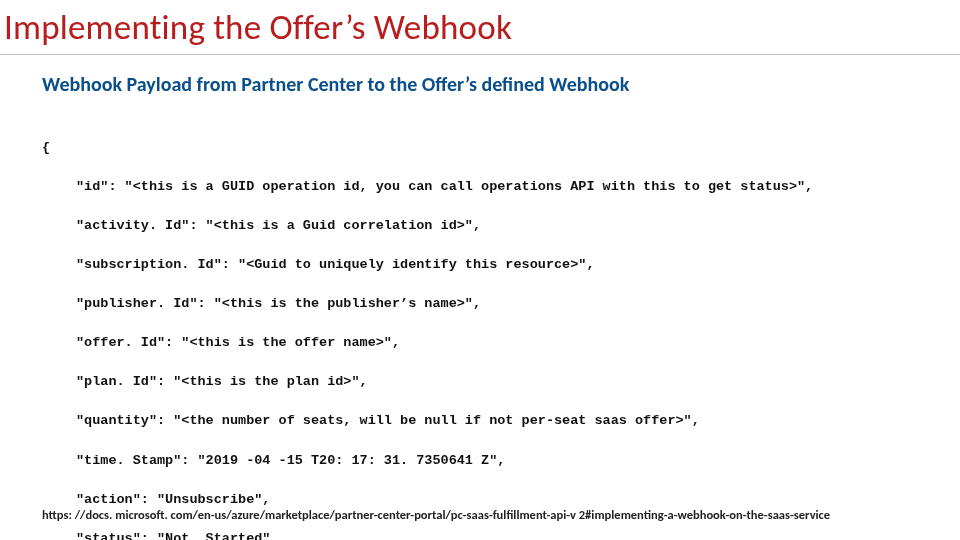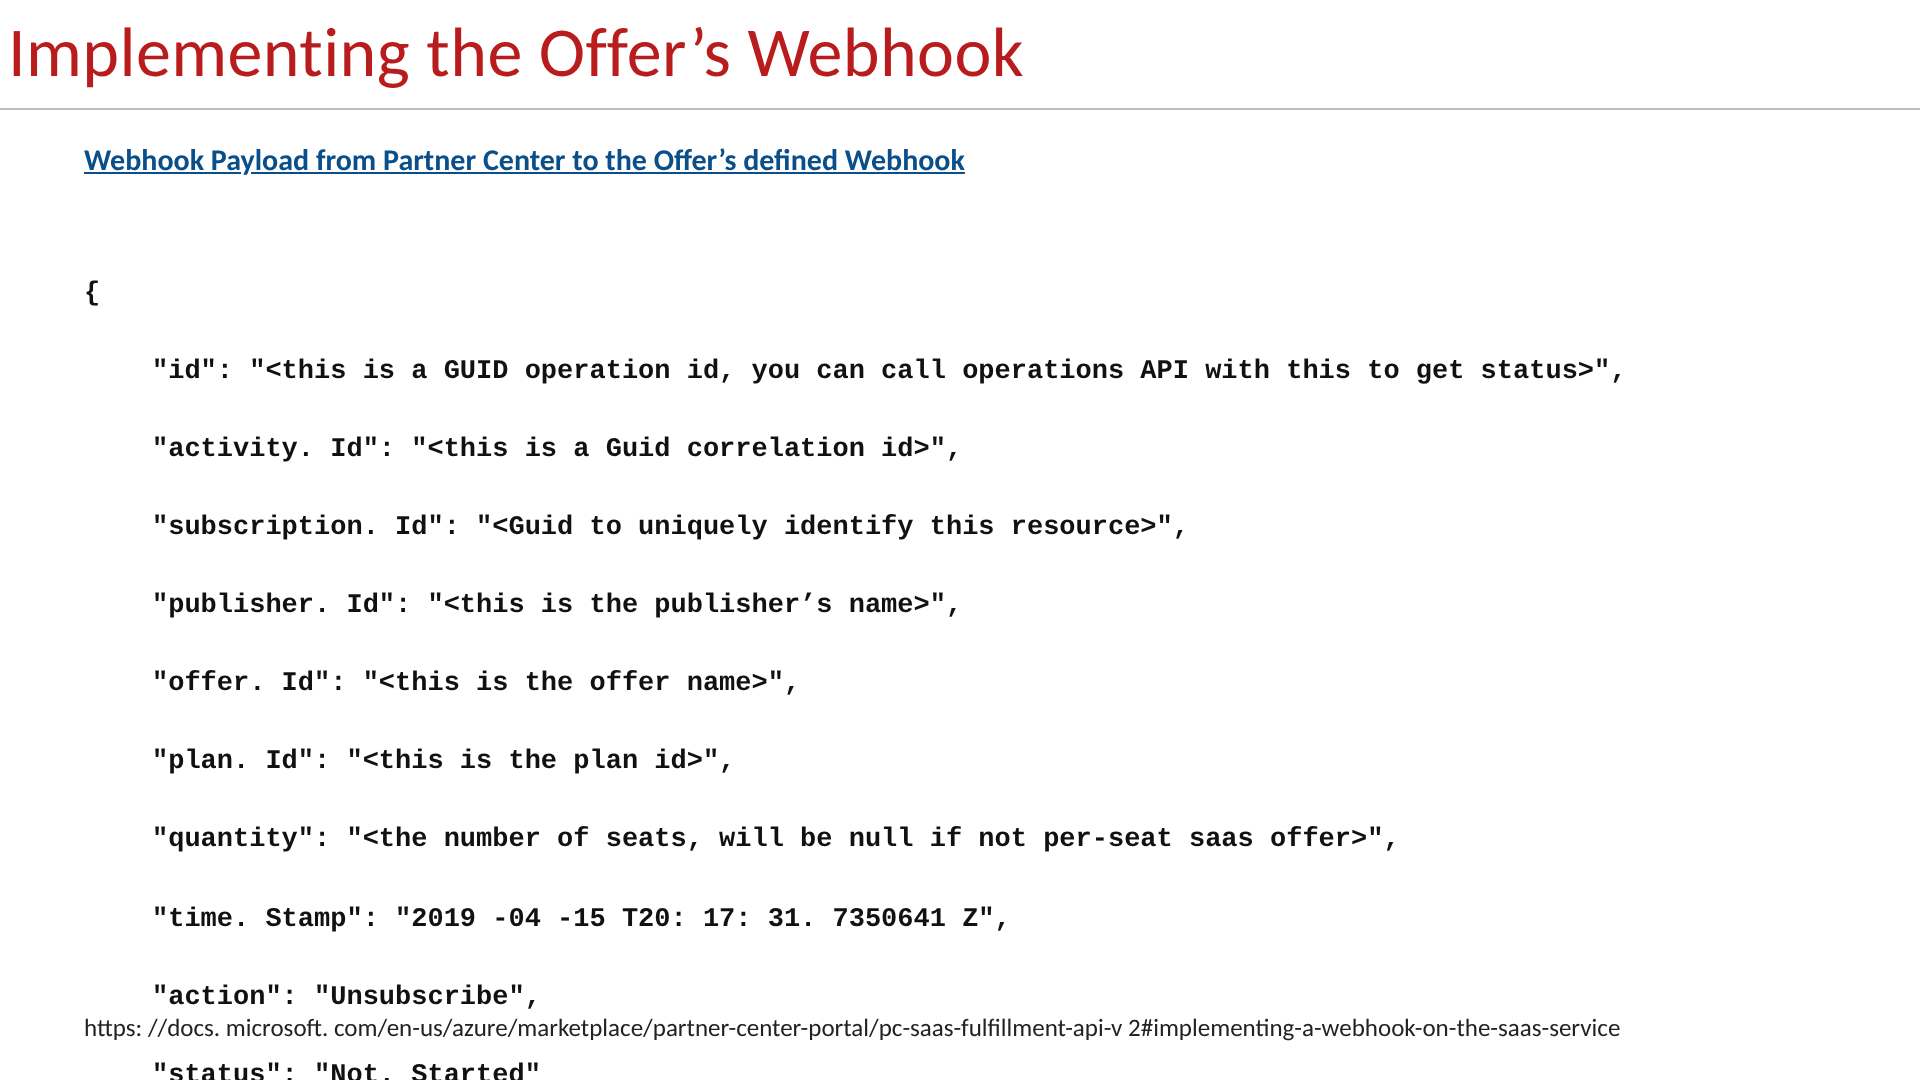--- a/index.html
+++ b/index.html
@@ -24,45 +24,44 @@
     top: 54px;
     left: 0;
     width: 960px;
     height: 1px;
     background: #bfbfbf;
   }
   .subtitle {
     position: absolute;
     top: 72px;
     left: 42px;
-    font-size: 15px;
+    font-size: 20px;
     font-weight: 700;
     color: #0a4e8a;
-    text-decoration: underline;
   }
   .code-block {
     position: absolute;
     top: 118px;
     left: 42px;
     right: 20px;
     font-family: "Courier New", Courier, monospace;
     font-size: 13.5px;
     line-height: 1.45;
     color: #111;
     white-space: pre;
     font-weight: 600;
   }
   .code-line { display: block; }
   .indent { padding-left: 34px; display: block; }
   .footer-link {
     position: absolute;
     bottom: 18px;
     left: 42px;
     font-size: 12.5px;
-    font-weight: 400;
+    font-weight: 700;
     color: #222;
   }
 </style>
 </head>
 <body>
 
 <div class="title">Implementing the Offer’s Webhook</div>
 <div class="title-underline"></div>
 
 <div class="subtitle">Webhook Payload from Partner Center to the Offer’s defined Webhook</div>

